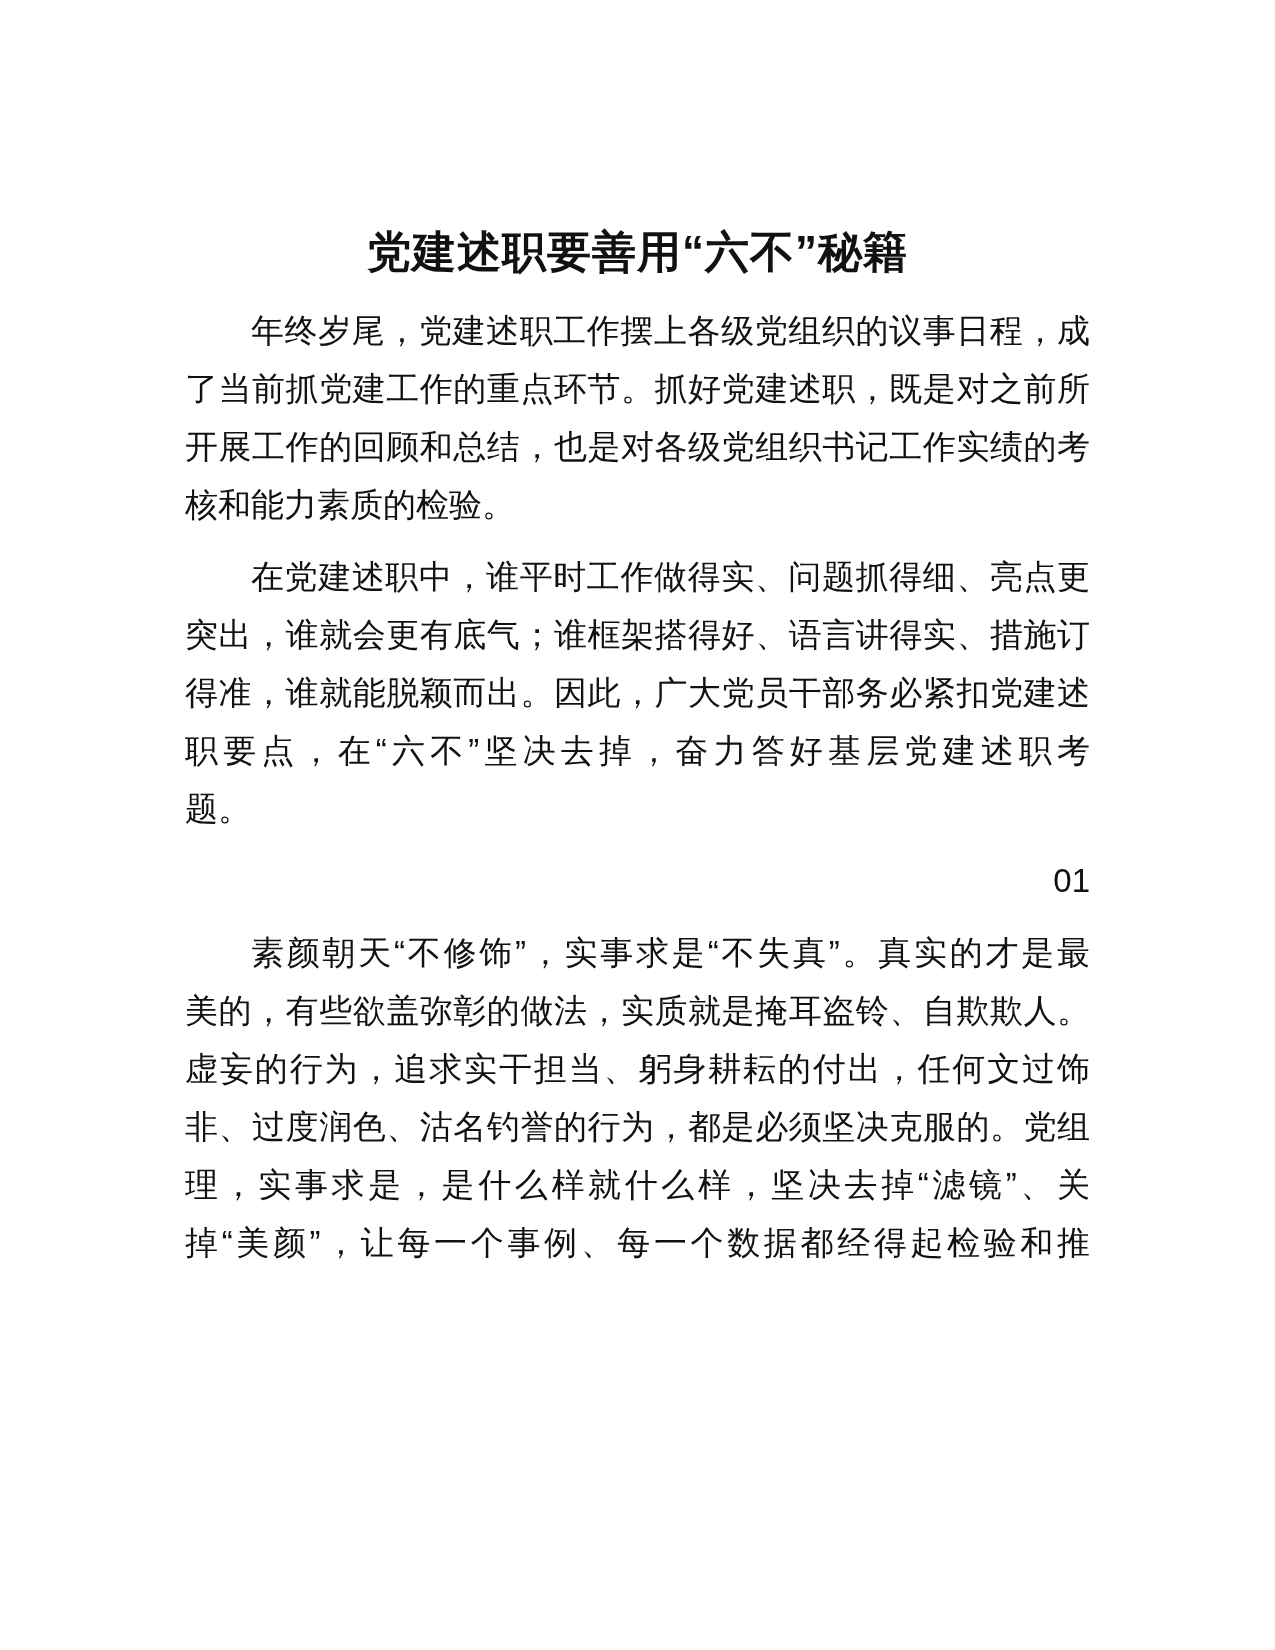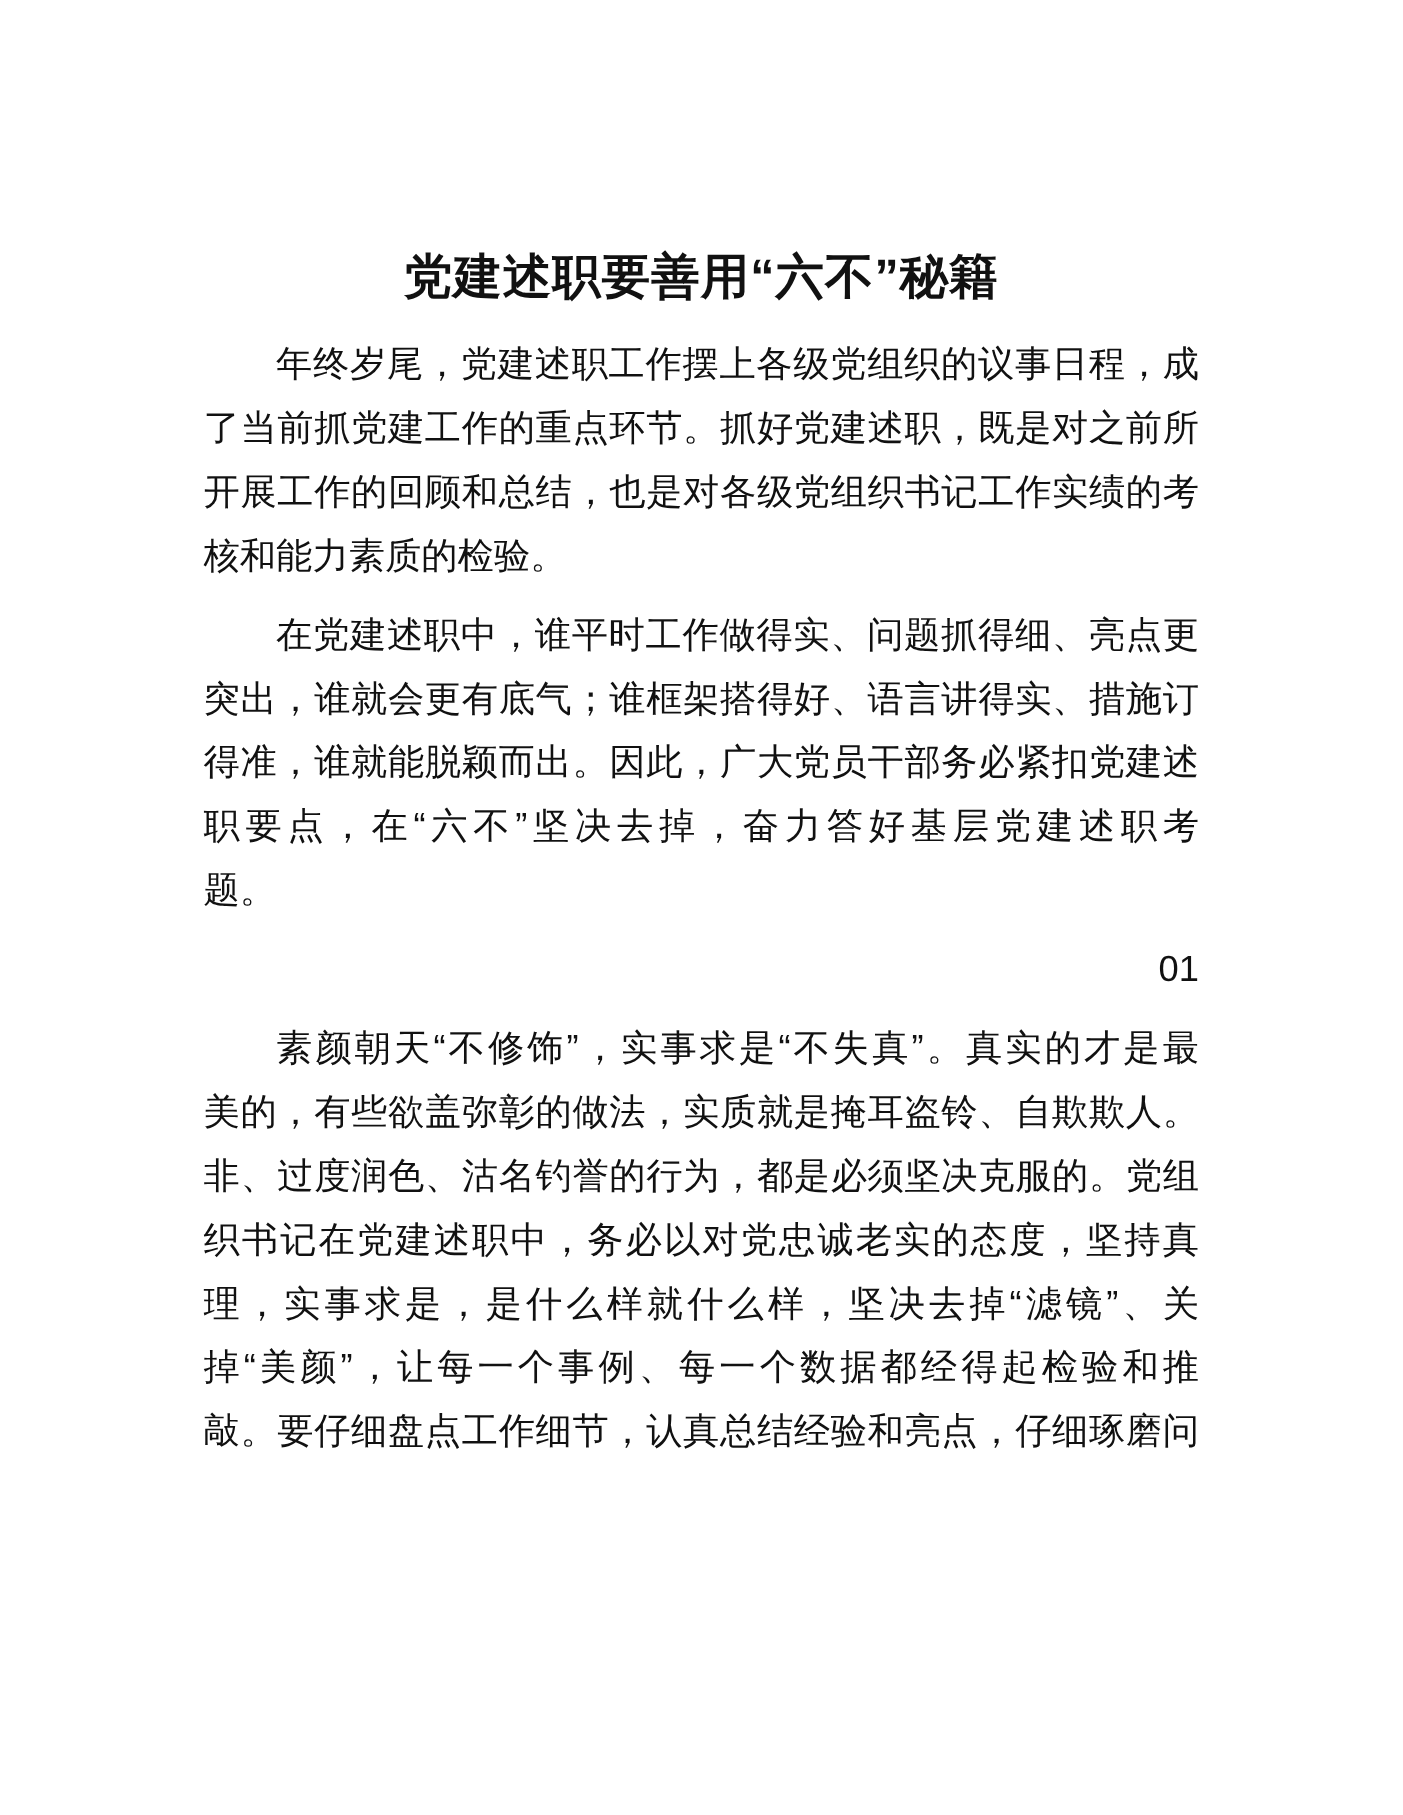--- a/index.html
+++ b/index.html
@@ -74,20 +74,19 @@
     <div class="line">得准，谁就能脱颖而出。因此，广大党员干部务必紧扣党建述</div>
     <div class="line">职要点，在“六不”坚决去掉，奋力答好基层党建述职考</div>
     <div class="line pend">题。</div>
   </div>
 
   <div class="section-num">01</div>
 
   <div class="para">
     <div class="line first">素颜朝天“不修饰”，实事求是“不失真”。真实的才是最</div>
     <div class="line">美的，有些欲盖弥彰的做法，实质就是掩耳盗铃、自欺欺人。</div>
+    <div class="line">虚妄的行为，追求实干担当、躬身耕耘的付出，任何文过饰</div>
     <div class="line">非、过度润色、沽名钓誉的行为，都是必须坚决克服的。党组</div>
-    <div class="line">织书记在党建述职中，务必以对党忠诚老实的态度，坚持真</div>
     <div class="line">理，实事求是，是什么样就什么样，坚决去掉“滤镜”、关</div>
     <div class="line">掉“美颜”，让每一个事例、每一个数据都经得起检验和推</div>
-    <div class="line">敲。要仔细盘点工作细节，认真总结经验和亮点，仔细琢磨问</div>
   </div>
 
 </div>
 
 </body></html>

